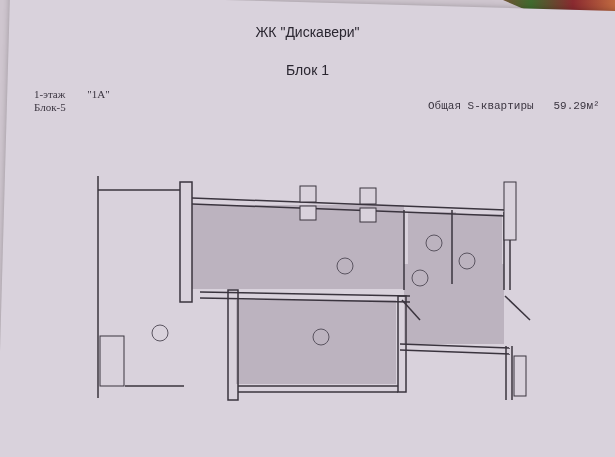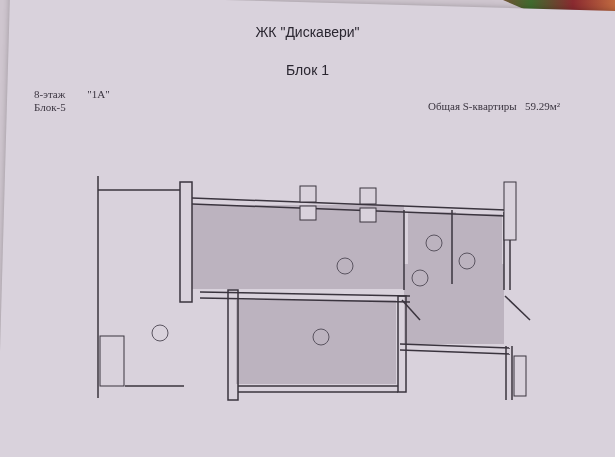--- a/index.html
+++ b/index.html
@@ -2,34 +2,34 @@
 <html><head>
 <meta charset="utf-8">
 <style>
   html, body { margin:0; padding:0; }
   body { width:615px; height:457px; overflow:hidden; background:#cfc6cf; position:relative; font-family:"Liberation Sans", sans-serif; }
   .bg-fabric { position:absolute; right:0; top:0; width:140px; height:40px; background:linear-gradient(90deg,#a33a3a,#3f6b2e 40%,#8a2a30 70%,#c06a40); clip-path:polygon(20% 0,100% 0,100% 100%,60% 60%); }
   .paper { position:absolute; left:10px; top:-6px; width:640px; height:480px; background:#d9d2dc; transform:rotate(1.6deg); transform-origin:0 0; box-shadow:0 0 6px rgba(0,0,0,0.25); }
   .title { position:absolute; left:0; width:615px; text-align:center; color:#2a2630; font-size:14px; }
   .t1 { top:24px; } .t2 { top:44px;margin-top:18px; }
   .meta-left { position:absolute; left:34px; top:88px; font-family:"Liberation Serif", serif; font-size:11px; color:#3b3540; line-height:13px; }
-  .meta-right { position:absolute; left:428px; top:100px; font-family:Liberation Serif, serif; font-size:11px; color:#3b3540; }
+  .meta-right { position:absolute; left:428px; top:100px; font-family:Liberation Mono, monospace; font-size:11px; color:#3b3540; }
   .plan { position:absolute; left:0; top:0; }
 </style>
 </head>
 <body>
 
 <div class="bg-fabric"></div>
 <div class="paper"></div>
 
 <div class="title t1">ЖК "Дискавери"</div>
 <div class="title t2">Блок 1</div>
 
 <div class="meta-left">
-  <span>8-этаж</span>
+  <span>1-этаж</span>
   &nbsp;&nbsp;&nbsp;&nbsp;&nbsp;&nbsp;
   <span>"1A"</span><br>
   <span>Блок-5</span>
 </div>
 <div class="meta-right">
   <span>Общая S-квартиры</span>
   &nbsp;
   <span>59.29м²</span>
 </div>
 

